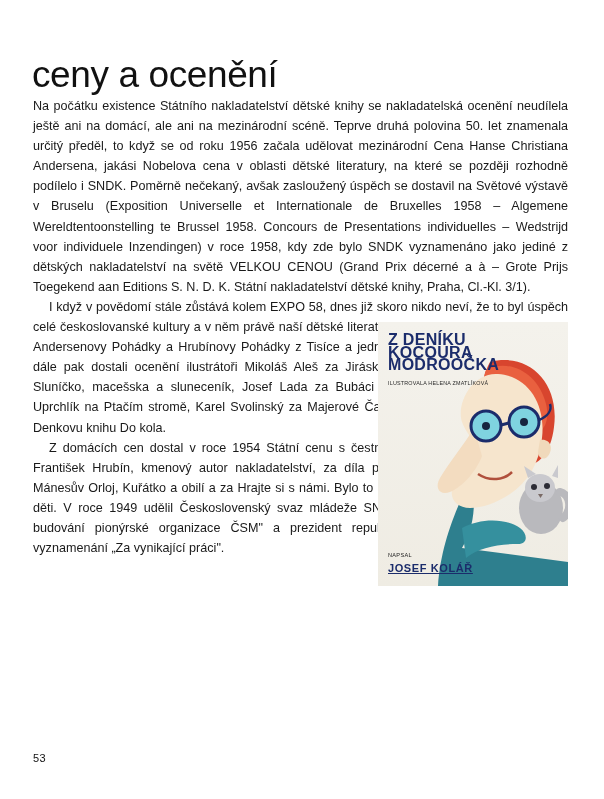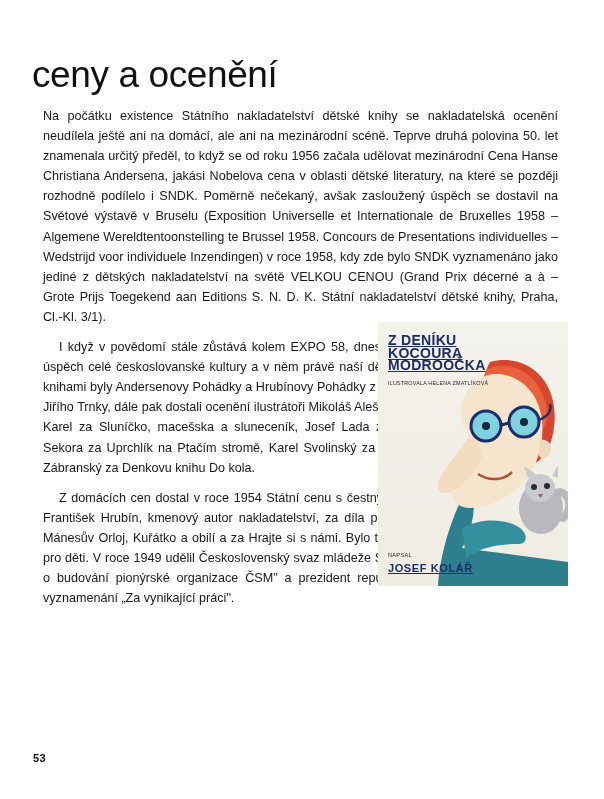--- a/index.html
+++ b/index.html
@@ -40,21 +40,21 @@
     top: 96px;
     width: 535px;
     font-size: 12.6px;
     line-height: 20.1px;
     color: #1a1a1a;
     text-align: justify;
     text-justify: inter-word;
     hyphens: manual;
   }
   .body-text p {
-    margin: 10px;
+    margin: 0;
   }
   .body-text p.indent {
     text-indent: 16px;
   }
   .figure {
     position: absolute;
     left: 378px;
     top: 322px;
     width: 190px;
     height: 264px;
@@ -65,26 +65,25 @@
   .fig-inner {
     position: absolute;
     inset: 0;
     background: linear-gradient(180deg,#f4f2ec 0%, #efece3 100%);
   }
   .fig-title {
     position: absolute;
     left: 10px;
     top: 12px;
     width: 110px;
-    font-size: 14px;
+    font-size: 16px;
     line-height: 12.5px;
     font-weight: 700;
     color: #1b2c6b;
     letter-spacing: 0.3px;
-    text-decoration: underline;
   }
   .fig-sub {
     position: absolute;
     left: 10px;
     top: 58px;
     width: 110px;
     font-size: 5.4px;
     line-height: 7.4px;
     color: #2a2a2a;
     letter-spacing: 0.2px;
@@ -110,21 +109,21 @@
   
   .ill {
     position: absolute;
     left: 0; top: 0; right: 0; bottom: 0;
   }
   .page-number {
     position: absolute;
     left: 33px;
     top: 752px;
     font-size: 11px;
-    font-weight: 700;
+    font-weight: 400;
     color: #111;
     letter-spacing: 0.5px;
   }
 </style>
 </head>
 <body>
 
 <div class="page">
 
   <h1 class="title">ceny a ocenění</h1>

